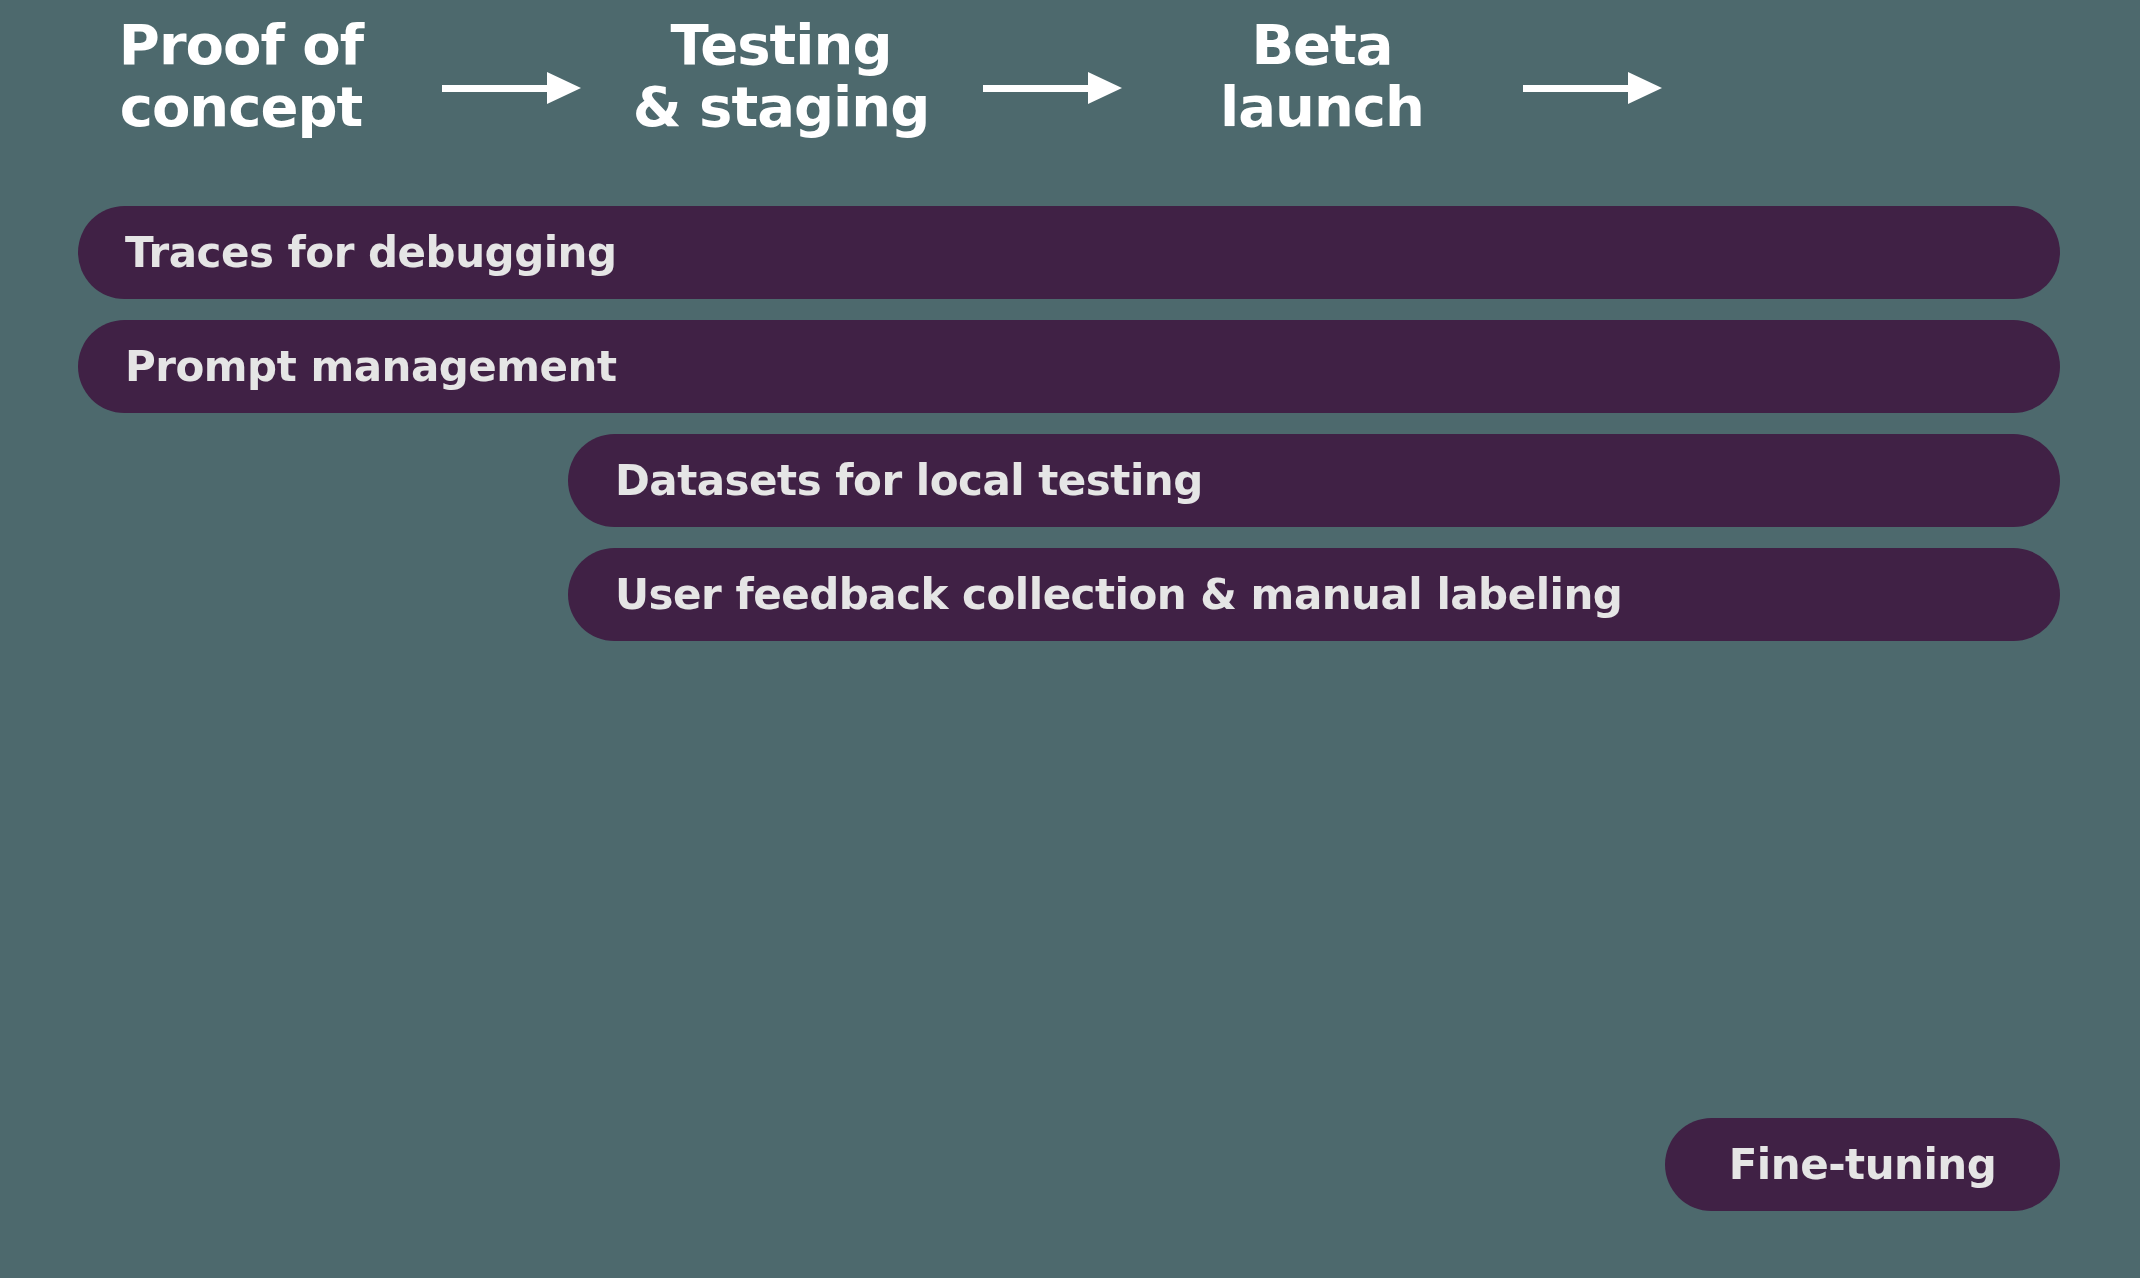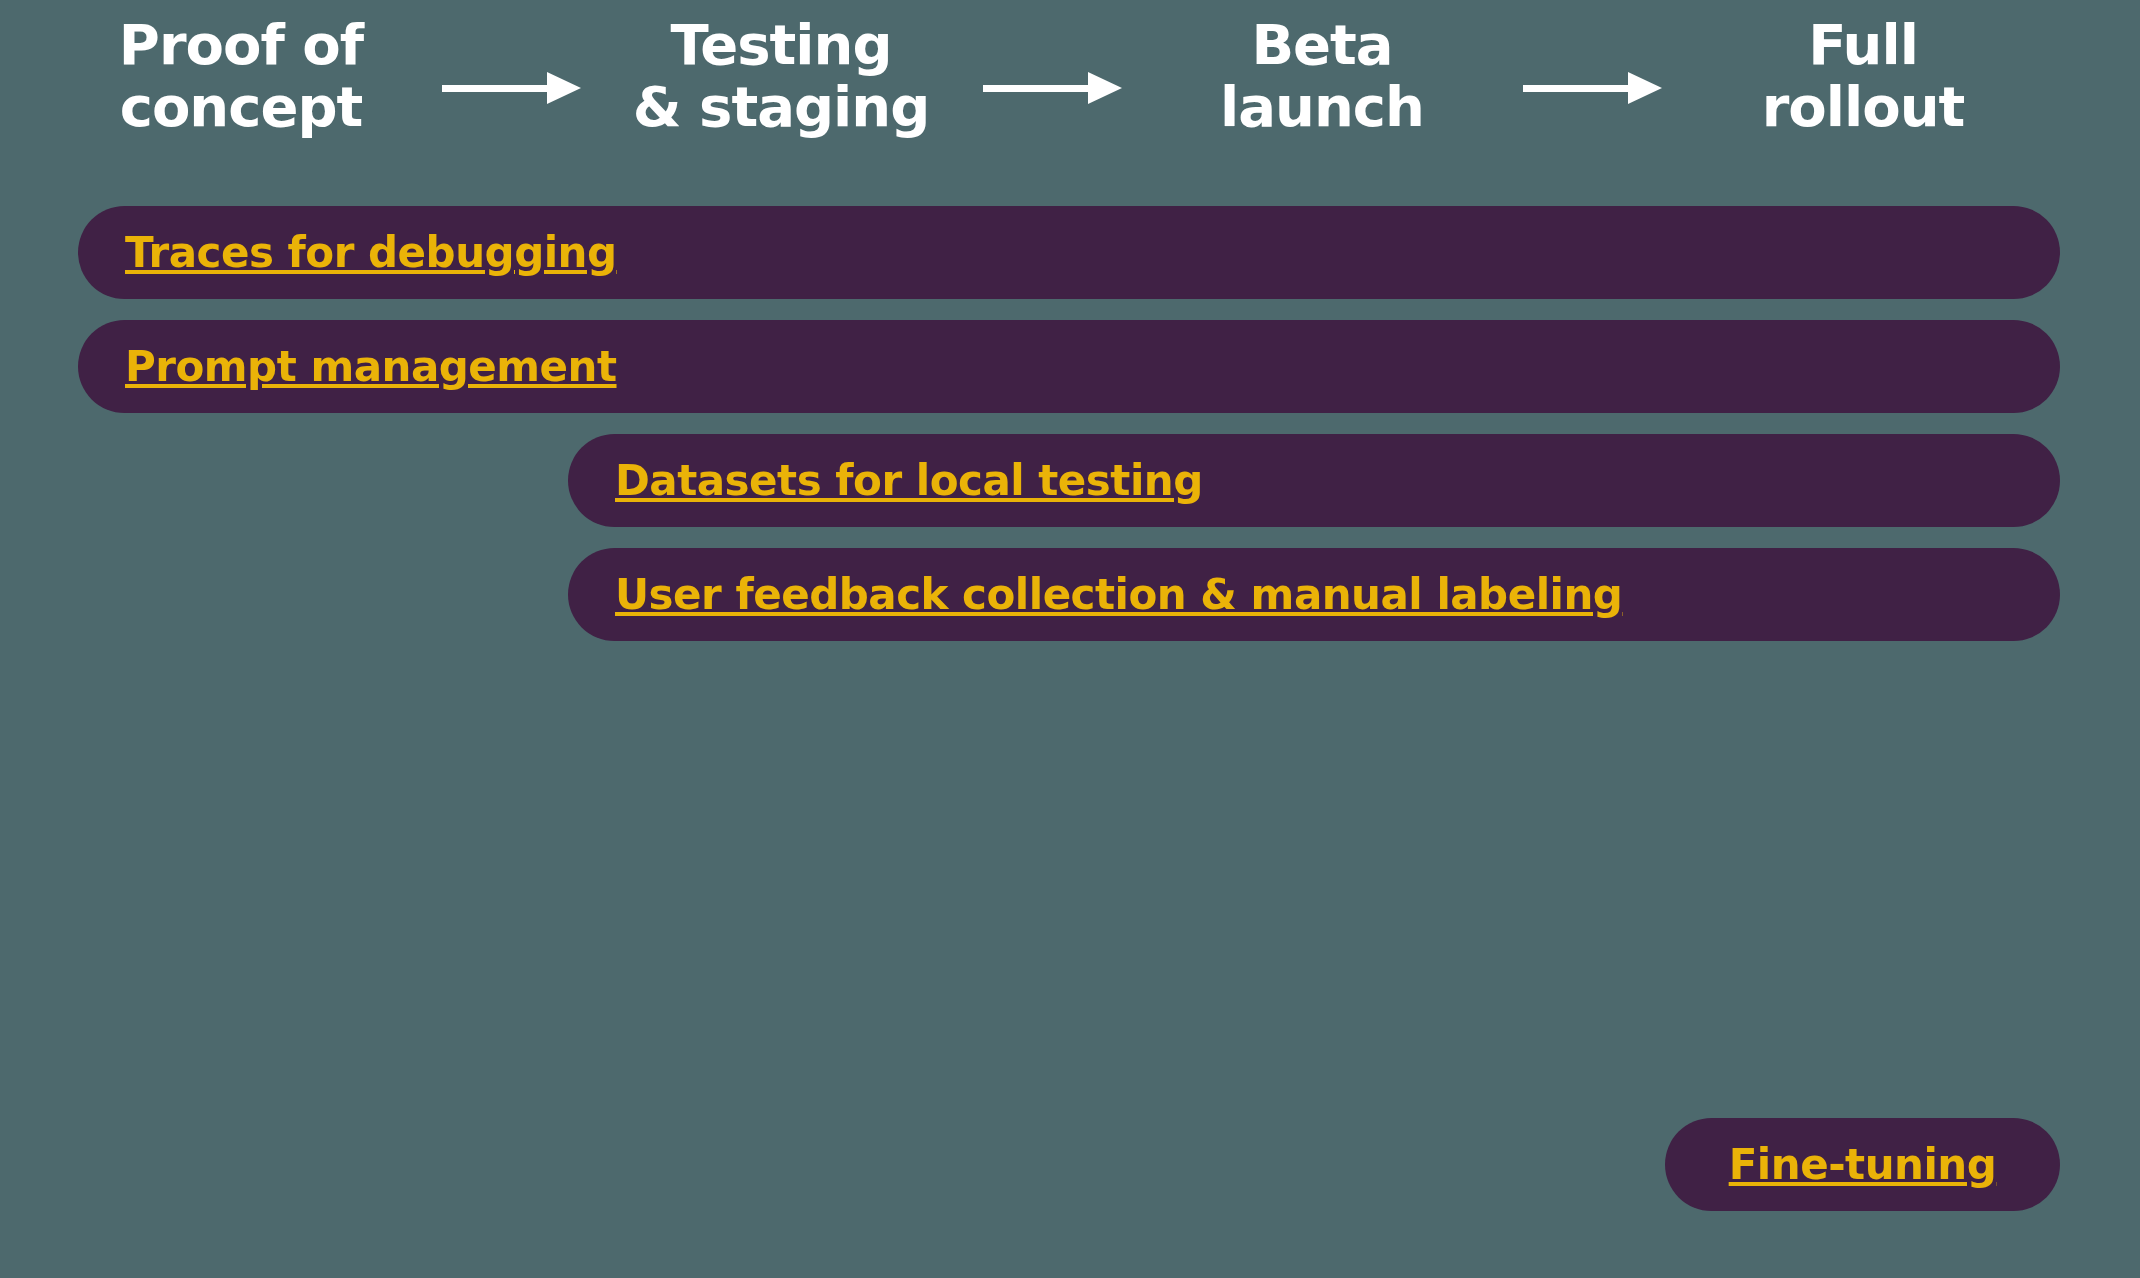--- a/index.html
+++ b/index.html
@@ -67,26 +67,25 @@
   
   .bar {
     position: absolute;
     height: 93px;
     border-radius: 46.5px;
     background: #402145;
     display: flex;
     align-items: center;
     box-sizing: border-box;
     padding-left: 47px;
-    color: #eab308;
+    color: #e5e5e5;
     font-size: 42px;
     font-weight: 700;
     letter-spacing: -0.5px;
     white-space: nowrap;
-    text-decoration: underline;
   }
   .row-0 { left: 78px;   top: 206px;  width: 1982px; }
   .row-1 { left: 78px;   top: 320px;  width: 1982px; }
   .row-2 { left: 568px;  top: 434px;  width: 1492px; }
   .row-3 { left: 568px;  top: 548px;  width: 1492px; }
   .row-4 { left: 568px;  top: 662px;  width: 1492px; }
   .row-5 { left: 1127px; top: 776px;  width: 933px; }
   .row-6 { left: 1127px; top: 890px;  width: 933px; }
   .row-7 { left: 1127px; top: 1004px; width: 933px; }
   .row-8 { left: 1665px; top: 1118px; width: 395px;
@@ -96,22 +95,20 @@
 <body>
 
 <div id="canvas">
 
   <div class="stage-label stage-1">Proof of
 concept</div>
   <div class="stage-label stage-2">Testing
 &amp; staging</div>
   <div class="stage-label stage-3">Beta
 launch</div>
-  <div class="stage-label stage-4">Full
-rollout</div>
 
   <div class="arrow arrow-1">
     <div class="shaft"></div>
     <div class="head"></div>
   </div>
   <div class="arrow arrow-2">
     <div class="shaft"></div>
     <div class="head"></div>
   </div>
   <div class="arrow arrow-3">

